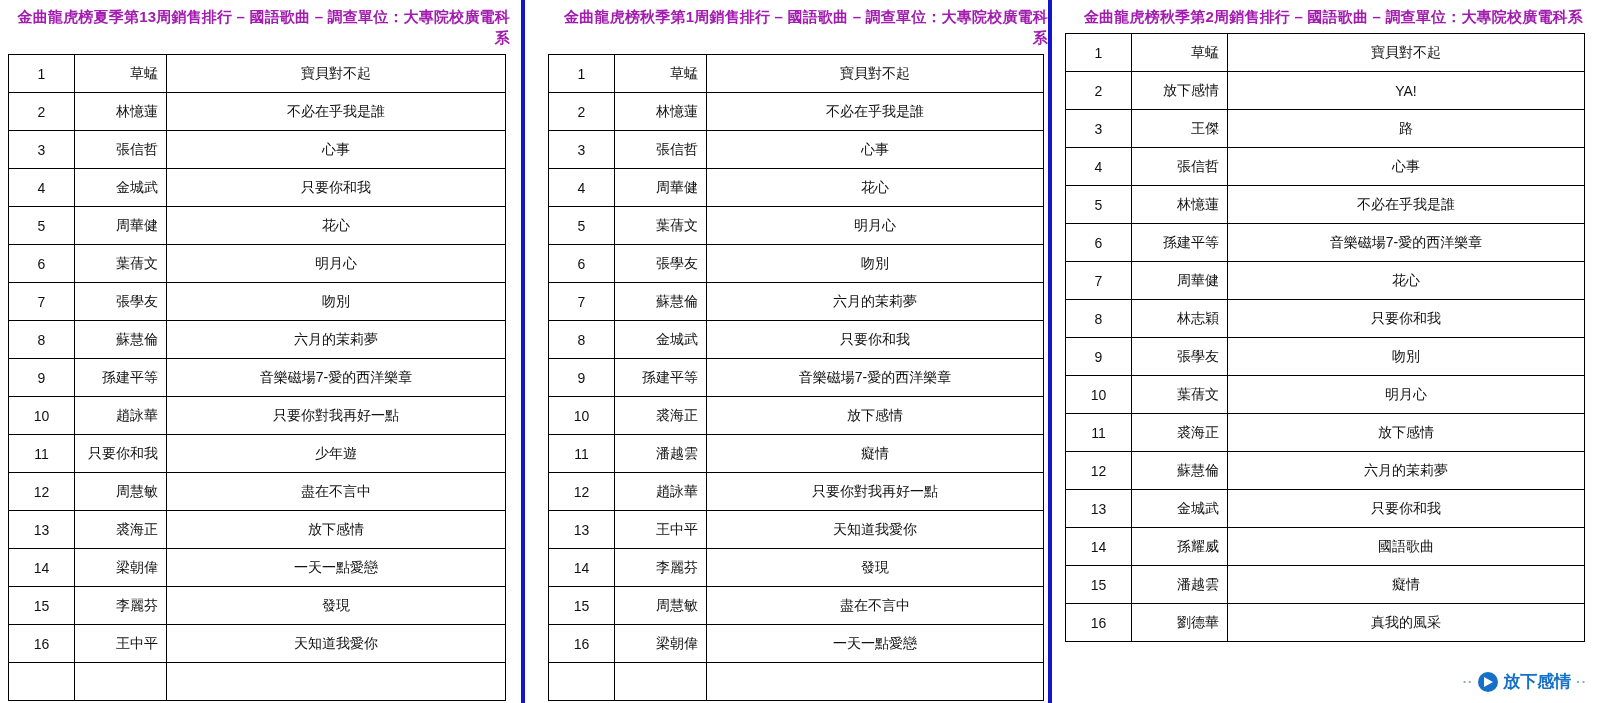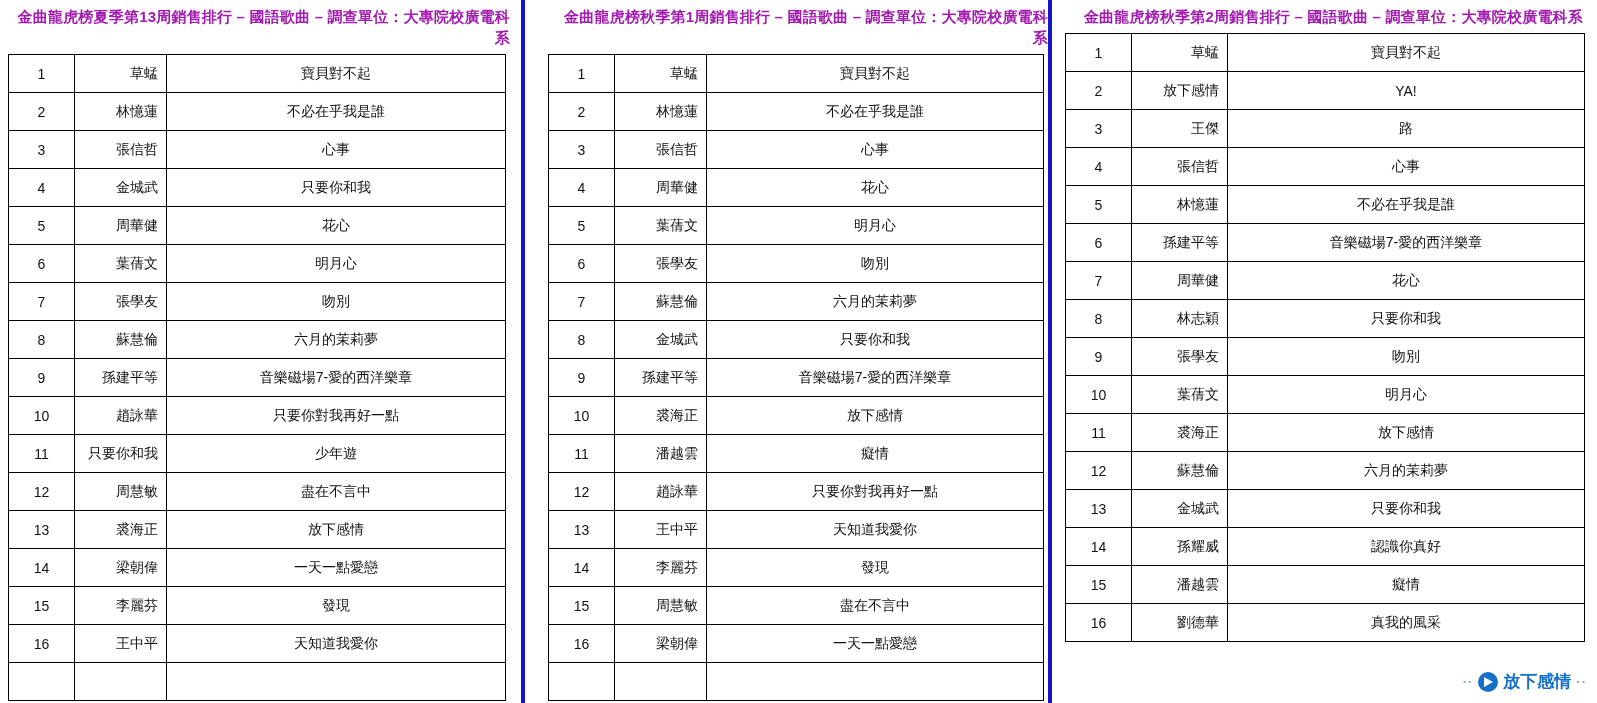--- a/index.html
+++ b/index.html
@@ -378,21 +378,21 @@
           <td class="c-song">六月的茉莉夢</td>
         </tr>
         <tr>
           <td class="c-rank">13</td>
           <td class="c-artist">金城武</td>
           <td class="c-song">只要你和我</td>
         </tr>
         <tr>
           <td class="c-rank">14</td>
           <td class="c-artist">孫耀威</td>
-          <td class="c-song">認識你真好</td>
+          <td class="c-song">國語歌曲</td>
         </tr>
         <tr>
           <td class="c-rank">15</td>
           <td class="c-artist">潘越雲</td>
           <td class="c-song">癡情</td>
         </tr>
         <tr>
           <td class="c-rank">16</td>
           <td class="c-artist">劉德華</td>
           <td class="c-song">真我的風采</td>

